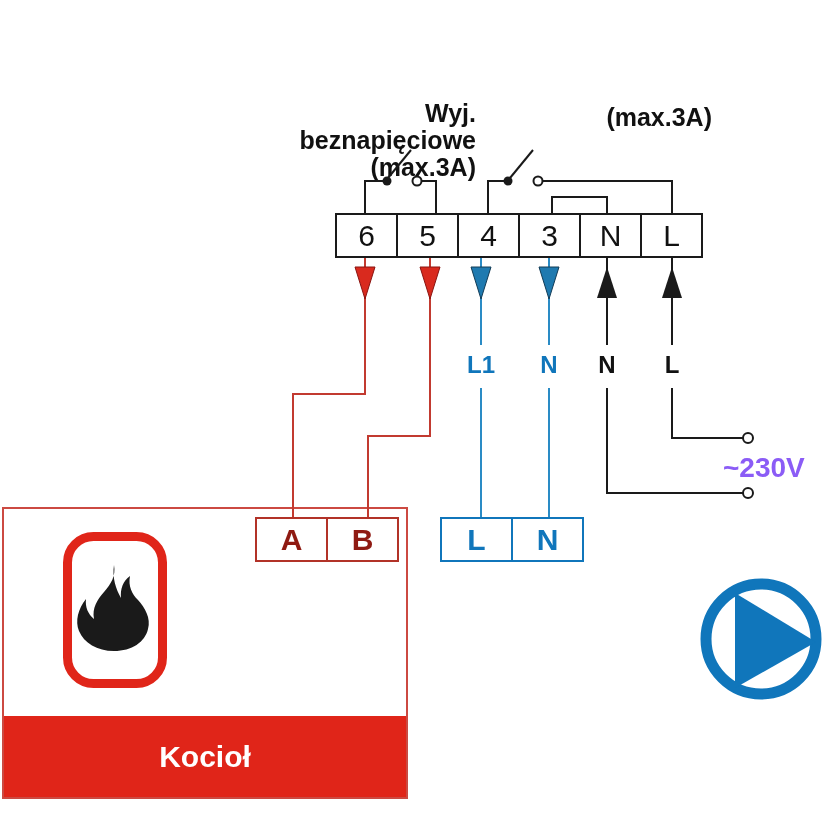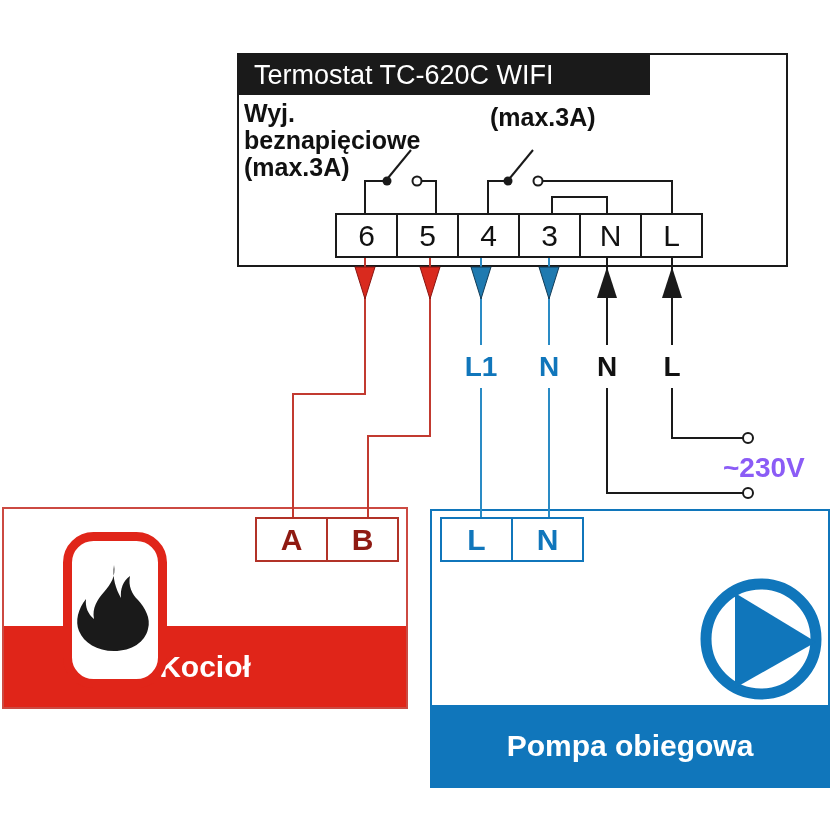--- a/index.html
+++ b/index.html
@@ -5,21 +5,21 @@
   html,body { margin:0; padding:0; background:#fff; }
   .canvas { position:relative; width:840px; height:840px; background:#ffffff;
             font-family:"Liberation Sans", sans-serif; overflow:hidden; }
 
   
   .thermo-box { position:absolute; left:237px; top:53px; width:551px; height:214px;
                 border:2px solid #1a1a1a; background:#fff; box-sizing:border-box; }
   .thermo-title { position:absolute; left:0; top:0; width:411px; height:40px;
                   background:#1a1a1a; color:#fff; font-size:27px; line-height:40px;
                   padding-left:15px; box-sizing:border-box; white-space:nowrap; }
-  .out-label { position:absolute; text-align:left; font-weight:bold;
+  .out-label { position:absolute; text-align:right; font-weight:bold;
                font-size:25px; line-height:27px; color:#111; }
   .out-label.left  { left:244px; top:100px; width:232px; }
   .out-label.right { left:490px; top:104px; width:222px; }
 
   
   .terminal-strip { position:absolute; left:335px; top:213px; width:368px; height:45px;
                     display:flex; border:2px solid #1a1a1a; background:#fff; box-sizing:border-box; }
   .tcell { flex:1; display:flex; align-items:center; justify-content:center;
            font-size:30px; color:#111; border-left:2px solid #1a1a1a; }
   .tcell:first-child { border-left:none; }
@@ -29,59 +29,53 @@
   .mini-strip .mcell { flex:1; display:flex; align-items:center; justify-content:center;
                        font-weight:bold; font-size:30px; }
   .mini-strip.ab { left:255px; top:517px; border:2px solid #b23228; }
   .mini-strip.ab .mcell { color:#8f1a12; border-left:2px solid #b23228; }
   .mini-strip.ln { left:440px; top:517px; border:2px solid #1076bb; }
   .mini-strip.ln .mcell { color:#1076bb; border-left:2px solid #1076bb; }
   .mini-strip .mcell:first-child { border-left:none; }
 
   
   .device-box { position:absolute; box-sizing:border-box; background:#fff; }
-  .device-box.boiler { left:2px;  top:507px; width:406px; height:202px; border:2px solid #cc4a42; }
+  .device-box.boiler { left:2px;  top:507px; width:406px; height:292px; border:2px solid #cc4a42; }
   .device-box.pump   { left:430px; top:509px; width:400px; height:279px; border:2px solid #1076bb; }
   .band { position:absolute; left:0; right:0; bottom:0; height:81px; color:#fff;
           font-weight:bold; font-size:30px; text-align:center; line-height:81px; }
   .band.red  { background:#e02519; }
   .band.blue { background:#1076bb; }
 
   
   .wire-label { position:absolute; width:56px; text-align:center; font-weight:bold;
-                font-size:28px; top:351px; }
+                font-size:24px; top:351px; }
   .wire-label.blue { color:#1076bb; }
   .wire-label.dark { color:#111; }
   .mains-label { position:absolute; left:723px; top:452px; font-weight:bold;
                  font-size:28px; color:#8b5cf6; }
 
   .svg-layer { position:absolute; left:0; top:0; pointer-events:none; }
   .icon-abs  { position:absolute; }
 </style>
 </head>
 <body>
 
 <div class="canvas">
 
-  <div class="thermo-box">
-    <div class="thermo-title">Termostat TC-620C WIFI</div>
-  </div>
   <div class="out-label left">
     <div>Wyj. beznapięciowe</div>
     <div>(max.3A)</div>
   </div>
   <div class="out-label right">
     <div>(max.3A)</div>
   </div>
 
   <div class="device-box boiler">
     <div class="band red">Kocioł</div>
-  </div>
-  <div class="device-box pump">
-    <div class="band blue">Pompa obiegowa</div>
   </div>
 
   <svg class="icon-abs" style="left:62px; top:531px;" width="106" height="158" viewBox="0 0 106 158">
     <rect x="5.5" y="5.5" width="95" height="147" rx="26" fill="#ffffff" stroke-width="9" stroke="#e02519"></rect>
     <path d="M52,34 C54,45 49,53 42,61 C35,69 30,77 32,88 C26,83 23,76 24,68
              C16,78 13,90 17,100 C22,112 35,120 52,120 C70,120 83,111 86,98
              C89,87 83,77 76,69 C70,63 66,55 68,45 C61,50 58,58 59,67
              C54,58 50,47 52,34 Z" fill="#1a1a1a"></path>
   </svg>
 

